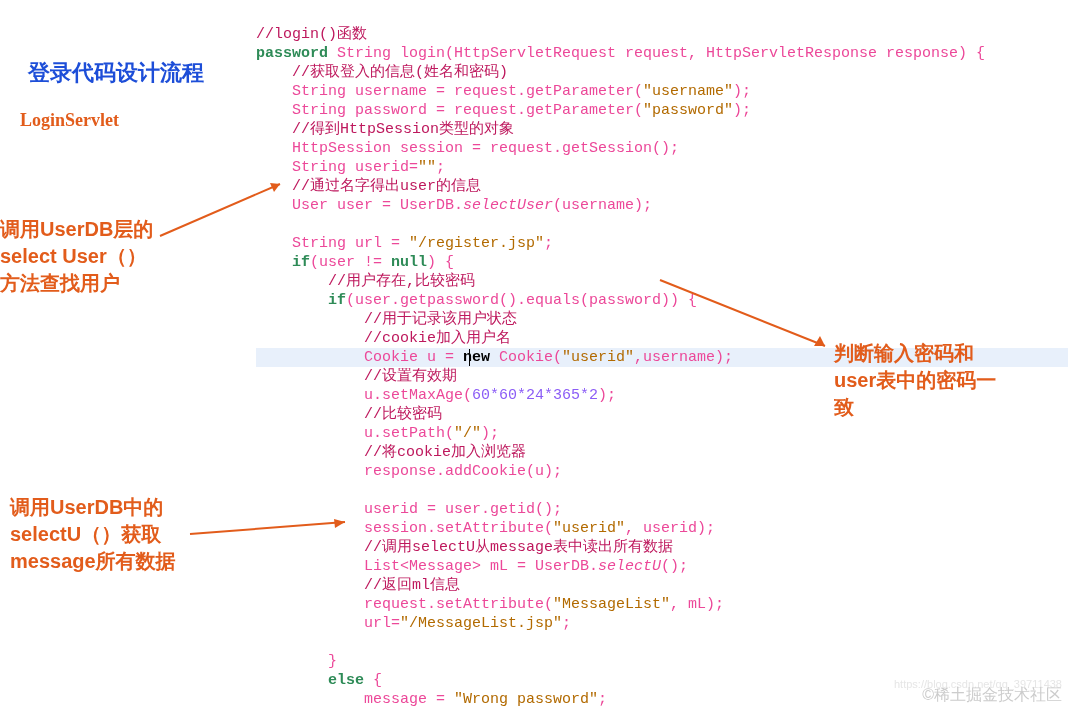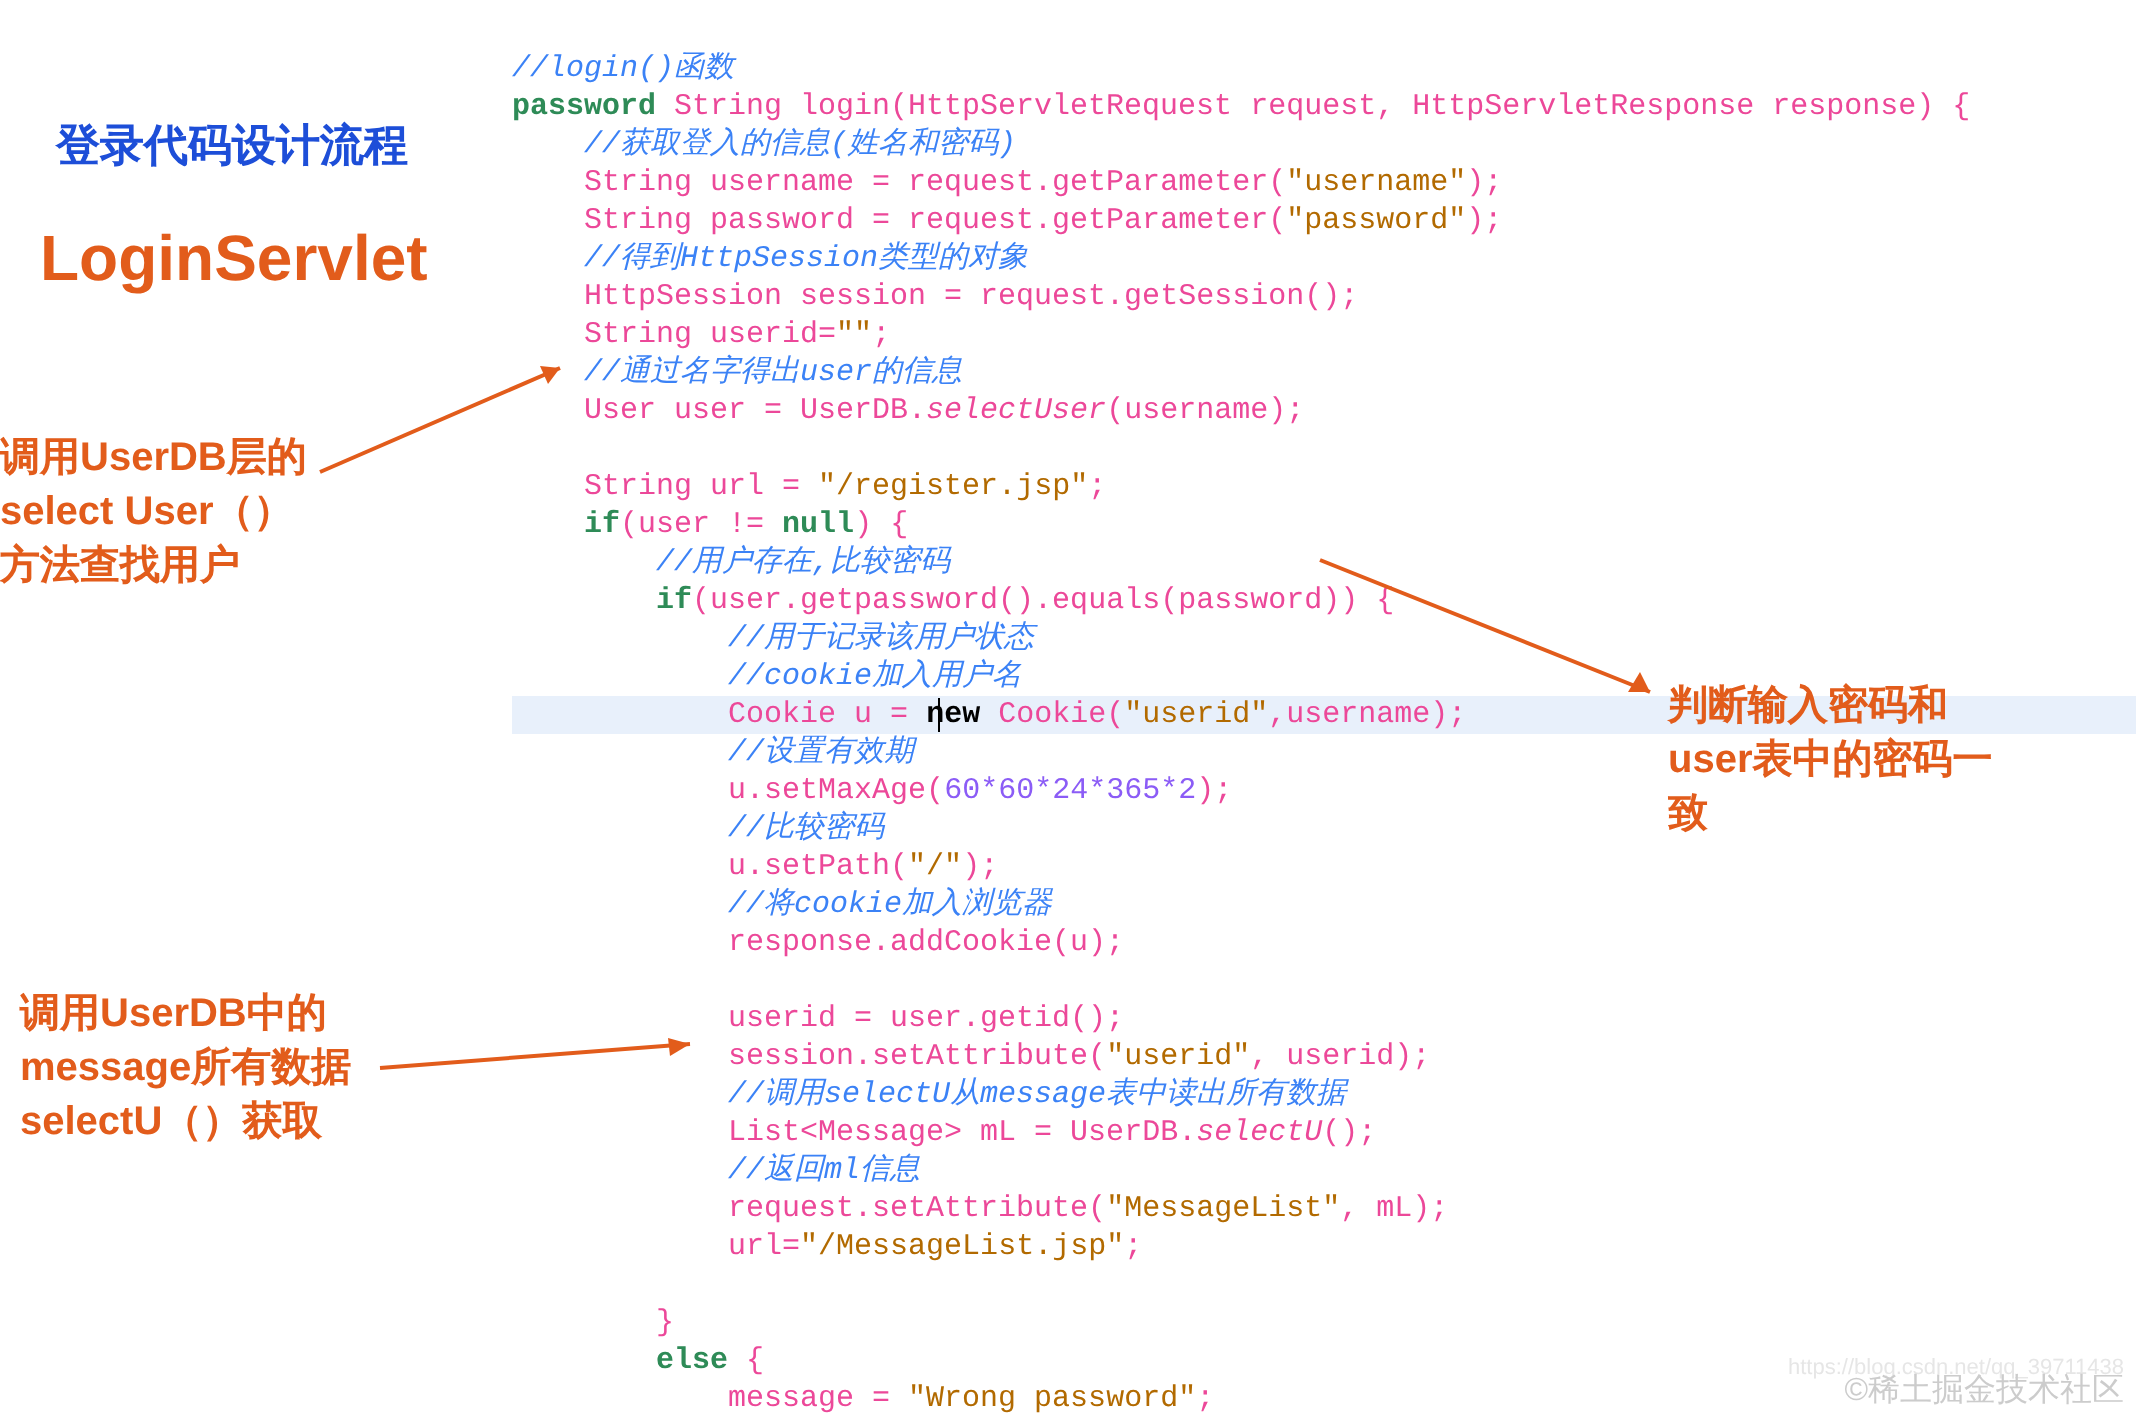--- a/index.html
+++ b/index.html
@@ -29,24 +29,24 @@
   .anno-orange {
     color: #e25c1b;
     font-weight: bold;
   }
   .anno {
     position: absolute;
     font-size: 20px;
     line-height: 1.35;
   }
   .big-title {
-    font-size: 32px;
-    font-family: Liberation Sans, sans-serif;
+    font-size: 18px;
+    font-family: Liberation Serif, serif;
   }
-  .c-comment { color: #3b82f6; font-style: italic; }
+  .c-comment { color: #be185d; }
   .c-keyword-green { color: #2e8b57; font-weight: bold; }
   .c-keyword-new { color: #000000; font-weight: bold;}
   .c-string { color: #b26a00; }
   .c-text { color: #ec4899; }
   .c-num { color: #8b5cf6; }
   .c-italic { font-style: italic; }
   .highlight-line {
     position: absolute;
     left: 256px;
     width: 812px;
@@ -99,22 +99,22 @@
 <div class="anno anno-orange big-title" style="left:20px; top:108px;">LoginServlet</div>
 
 <div class="anno anno-orange" style="left:0px; top:216px;">
   <div>调用UserDB层的</div>
   <div>select User（）</div>
   <div>方法查找用户</div>
 </div>
 
 <div class="anno anno-orange" style="left:10px; top:494px;">
   <div>调用UserDB中的</div>
+  <div>selectU（）获取</div>
   <div>message所有数据</div>
-  <div>selectU（）获取</div>
 </div>
 
 <div class="anno anno-orange" style="left:834px; top:340px;">
   <div>判断输入密码和</div>
   <div>user表中的密码一</div>
   <div>致</div>
 </div>
 
 <svg class="arrow" style="left:160px; top:176px;" width="140" height="70">
   <line x1="0" y1="60" x2="120" y2="8"></line>

